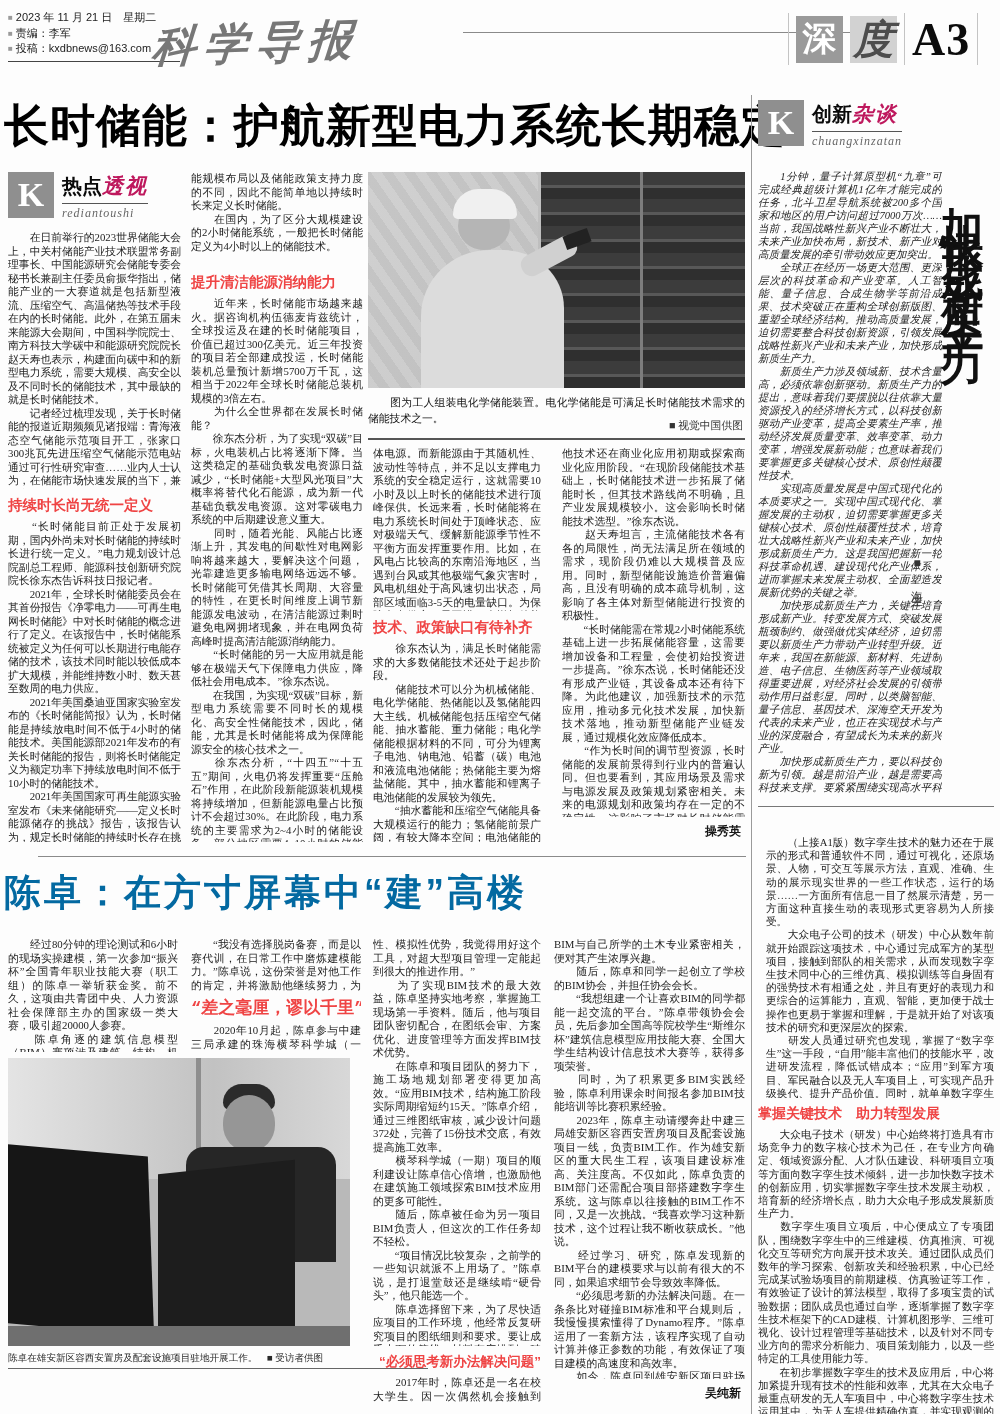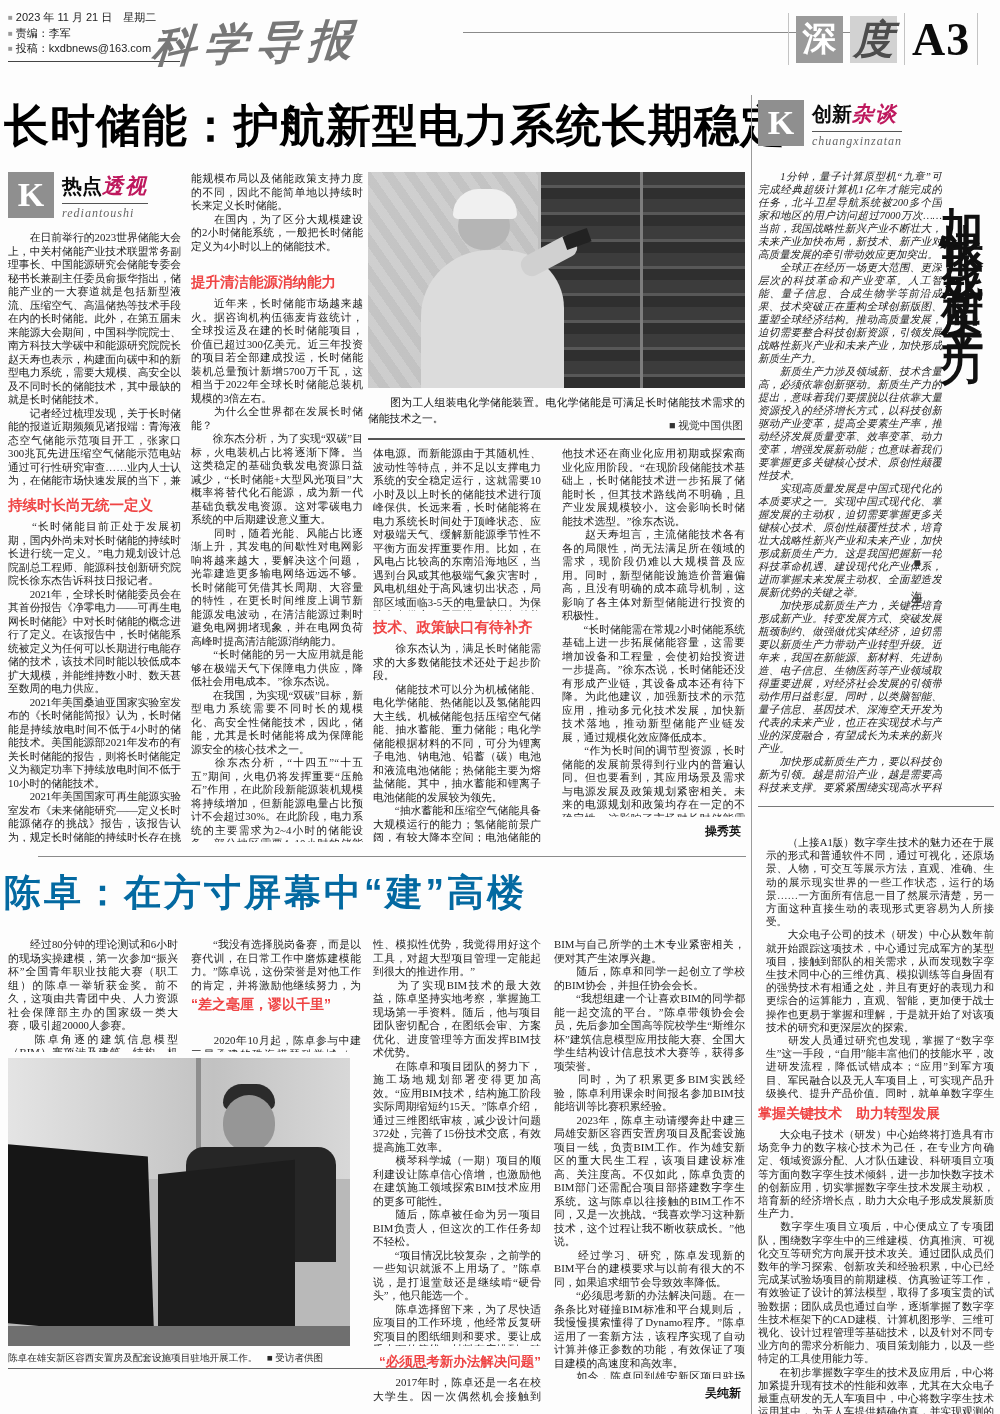--- a/index.html
+++ b/index.html
@@ -203,21 +203,21 @@
   <div class="rule" style="left:38px;top:856px;width:708px;height:1px;background:#8a8a8a;"></div>
   <div class="headline2">陈卓：在方寸屏幕中“建”高楼</div>
 
   <div class="col" style="left:8px;top:938px;width:170px;height:114px;">
     <div class="bt grow">　　经过80分钟的理论测试和6小时的现场实操建模，第一次参加“振兴杯”全国青年职业技能大赛（职工组）的陈卓一举斩获金奖。前不久，这项由共青团中央、人力资源社会保障部主办的国家级一类大赛，吸引超20000人参赛。
 　　陈卓角逐的建筑信息模型（BIM）赛项涉及建筑、结构、机电、市政等工程领域的理论知识和实操技能，比赛前，他已将BIM理论知识烂熟于心。</div>
   </div>
 
   <div class="col" style="left:191px;top:938px;width:170px;height:114px;">
     <div class="bt fix" style="height:55px;">　　“我没有选择脱岗备赛，而是以赛代训，在日常工作中磨炼建模能力。”陈卓说，这份荣誉是对他工作的肯定，并将激励他继续努力，为建筑业信息化发展贡献力量。</div>
-    <div class="sub" style="font-size:14px;margin:3px 0 20px;">“差之毫厘，谬以千里”</div>
+    <div class="sub" style="font-size:17px;margin:3px 0 5px;font-family:Liberation Mono, monospace;">“差之毫厘，谬以千里”</div>
     <div class="bt grow">　　2020年10月起，陈卓参与中建三局承建的珠海横琴科学城（一期）项目建设，担任BIM负责人。这个建筑面积超115万平方米的建筑工程，是全国最大装配式EPC项目，面积大、工期紧，管理难度可见一斑。
 　　“第一次作为项目BIM负责人，责任力很大。”陈卓说，“BIM具有协同</div>
   </div>
 
   <div class="photo2">
     <div class="ph2-window"></div>
     <div class="ph2-frame"></div>
     <div class="ph2-hair"></div>
     <div class="ph2-head"></div>
     <div class="ph2-body"></div>

